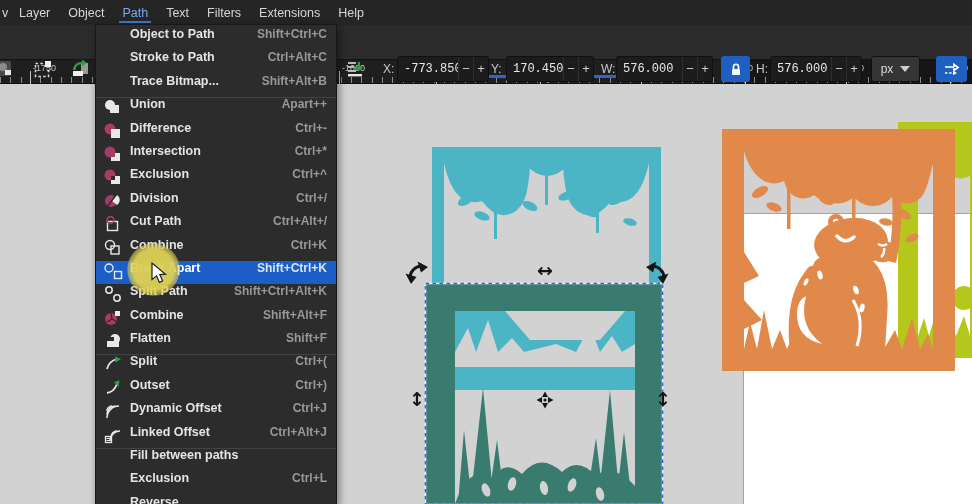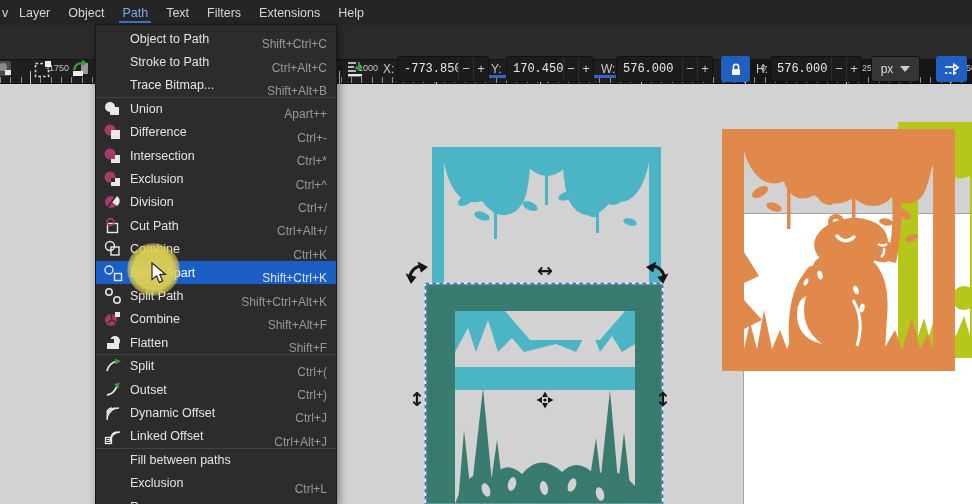--- a/index.html
+++ b/index.html
@@ -39,47 +39,47 @@
 
   
   .ruler { position:absolute; left:0; top:60px; width:972px; height:24px; background:var(--ruler_bg);
            border-bottom:1px solid #101010; z-index:3; }
   .ruler-page-zone { position:absolute; left:745px; top:0; width:227px; height:24px; background:rgba(0,0,0,.28); }
   .ruler-ticks { position:absolute; inset:0;
         background-image:repeating-linear-gradient(to right,#8d8d8d 0 1px,transparent 1px 10.35px);
         background-size:100% 6px; background-repeat:repeat-x; background-position:left 30px bottom; }
   .ruler-label { position:absolute; top:0; height:24px; font-size:9px; color:#c4c4c4; }
   .ruler-label::before { content:""; position:absolute; left:0; bottom:0; width:1px; height:13px; background:#c4c4c4; }
-  .ruler-label span { position:absolute; left:16px; top:3px; white-space:nowrap; }
+  .ruler-label span { position:absolute; left:3px; top:3px; white-space:nowrap; }
   .ruler-sel-bar { position:absolute; left:427px; top:15px; width:238px; height:3px; background:#2f66c8; }
   .ruler-sel-bar::before,.ruler-sel-bar::after { content:""; position:absolute; top:-2.5px; width:8px; height:8px;
           border-radius:50%; background:#2f66c8; }
   .ruler-sel-bar::before { left:-4px; } .ruler-sel-bar::after { right:-4px; }
 
   
   .canvas { position:absolute; left:0; top:84px; width:972px; height:420px;
             background:var(--canvas_bg); overflow:hidden; z-index:1; }
   .art { position:absolute; left:0; top:-84px; }
   .fill-char { fill:var(--chartreuse); }
   .fill-orange { fill:var(--orange); }
   .fill-tealL { fill:var(--teal_light); }
   .fill-tealD { fill:var(--teal_dark); }
   .fill-gray { fill:var(--canvas_bg); }
 
   
   .menu-popup { position:absolute; left:95px; top:24px; width:242px; height:481px;
                 background:var(--menu_bg); border:1px solid #181818; z-index:10;
                 box-shadow:2px 3px 8px rgba(0,0,0,.45); padding-top:2px; overflow:hidden; }
-  .menu-item { height:23.4px; display:flex; align-items:center; cursor:pointer; position:relative; }
+  .menu-item { height:23.4px; display:flex; cursor:pointer; position:relative;font-weight:bold; }
   .menu-item.sep-after { box-shadow:0 1px 0 #424242; }
   .menu-item.highlighted { background:var(--accent_blue); }
   .mi-icon { width:20px; height:20px; margin-left:7px; flex:0 0 20px; }
   .mi-label { margin-left:7px; font-size:12.5px; color:#e4e4e4; white-space:nowrap; }
   .menu-item.highlighted .mi-label { color:#ffffff; }
-  .mi-shortcut { margin-left:auto; margin-right:9px; font-size:12px; color:#989898; white-space:nowrap;margin-top:11px; }
+  .mi-shortcut { margin-left:auto; margin-right:9px; font-size:12px; color:#989898; white-space:nowrap; }
   .menu-item.highlighted .mi-shortcut { color:#d9e4f7; }
 
   
   .click-halo { position:absolute; left:127px; top:243px; width:53px; height:53px; border-radius:50%;
         background:radial-gradient(circle, rgba(222,208,84,.95) 0 54%, rgba(222,208,84,.55) 68%, transparent 72%);
         z-index:12; pointer-events:none; }
   .cursor { position:absolute; left:151px; top:262px; z-index:13; pointer-events:none; }
 </style>
 </head>
 <body>

